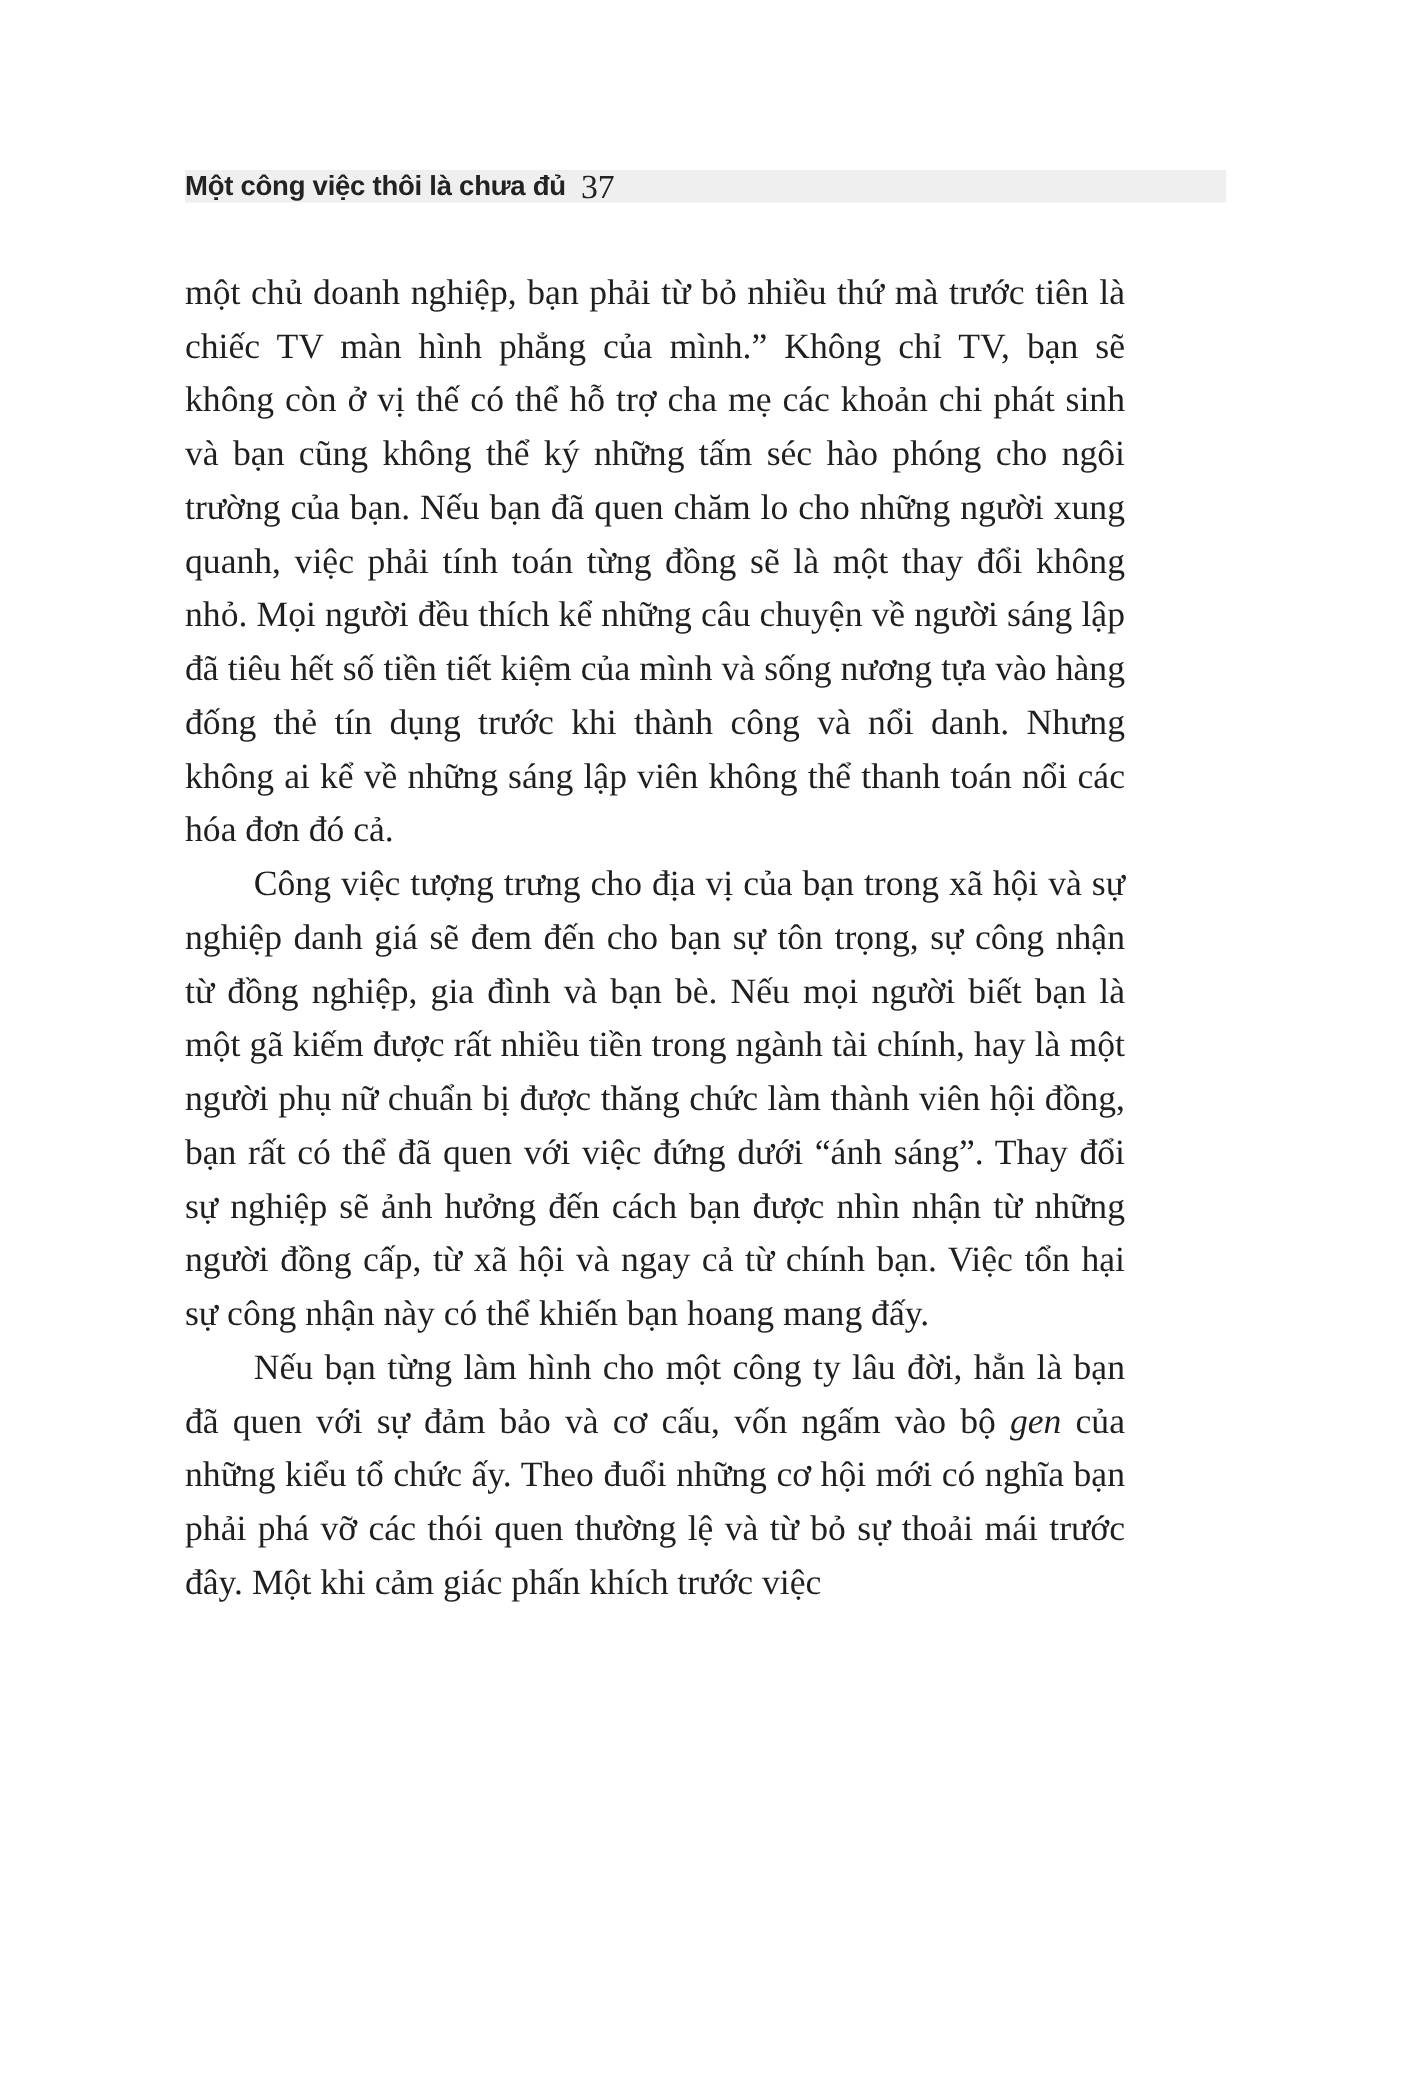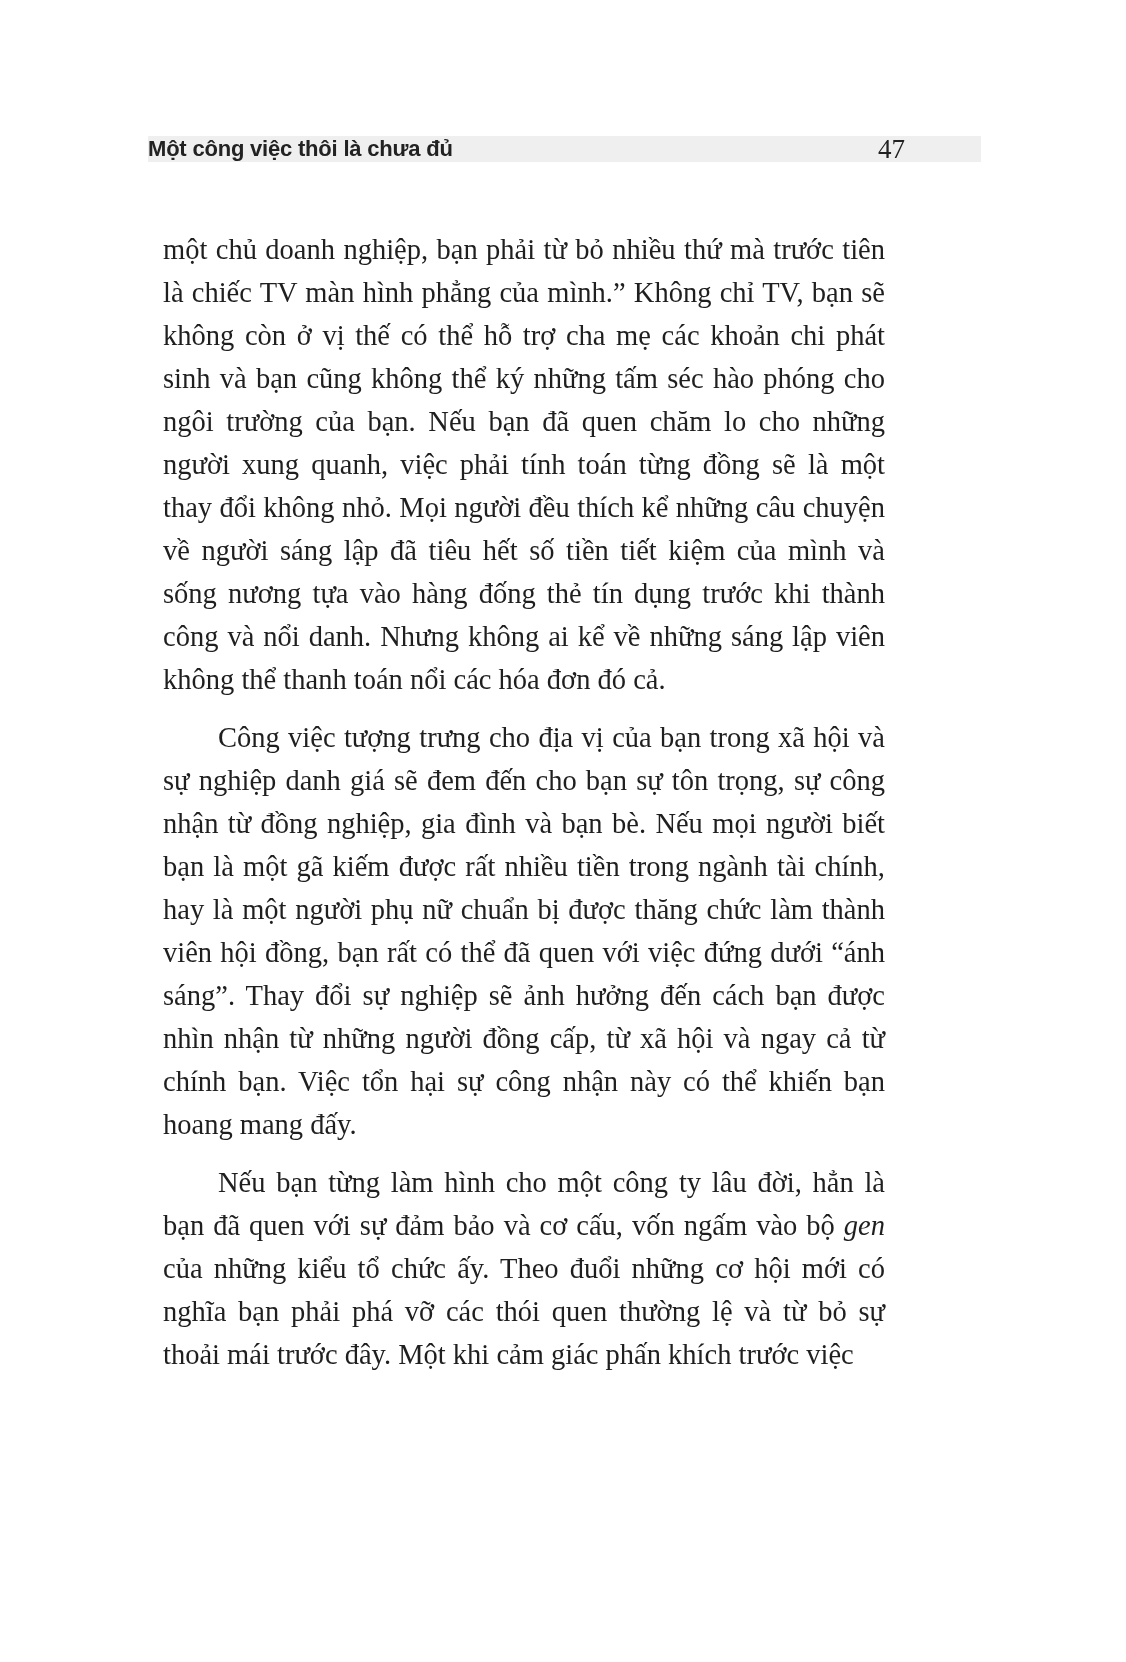--- a/index.html
+++ b/index.html
@@ -18,21 +18,21 @@
   }
   .header-bar {
     position: absolute;
     left: 148px;
     top: 136px;
     width: 833px;
     height: 26px;
     background: #efefef;
     display: flex;
     align-items: center;
-    justify-content: space-between;
+    justify-content: flex-start;
     padding-right: 76px;
     box-sizing: border-box;
   }
   .running-head {
     font-family: "Liberation Sans", sans-serif;
     font-weight: bold;
     font-size: 22px;
     color: #222222;
     letter-spacing: -0.2px;
     white-space: nowrap;
@@ -48,21 +48,21 @@
   .content {
     position: absolute;
     left: 148px;
     top: 213px;
     width: 752px;
     font-size: 28.5px;
     line-height: 43px;
     text-align: justify;
   }
   .content p {
-    margin: 15px;
+    margin: 0;
     font-family: Liberation Serif, serif;
   }
   .section-heading {
     font-family: "Liberation Sans", sans-serif;
     font-weight: bold;
     font-style: italic;
     font-size: 30px;
     line-height: 46px;
     color: #161616;
     margin-top: 24px;
@@ -80,21 +80,21 @@
     font-style: italic;
   }
 </style>
 </head>
 <body>
 
 <div class="page">
 
   <div class="header-bar">
     <span class="running-head">Một công việc thôi là chưa đủ</span>
-    <span class="page-number">47</span>
+    <span class="page-number">37</span>
   </div>
 
   <div class="content">
 
     <p>một chủ doanh nghiệp, bạn phải từ bỏ nhiều thứ mà trước tiên là chiếc TV màn hình phẳng của mình.” Không chỉ TV, bạn sẽ không còn ở vị thế có thể hỗ trợ cha mẹ các khoản chi phát sinh và bạn cũng không thể ký những tấm séc hào phóng cho ngôi trường của bạn. Nếu bạn đã quen chăm lo cho những người xung quanh, việc phải tính toán từng đồng sẽ là một thay đổi không nhỏ. Mọi người đều thích kể những câu chuyện về người sáng lập đã tiêu hết số tiền tiết kiệm của mình và sống nương tựa vào hàng đống thẻ tín dụng trước khi thành công và nổi danh. Nhưng không ai kể về những sáng lập viên không thể thanh toán nổi các hóa đơn đó cả.</p>
 
 
     <p class="indent">Công việc tượng trưng cho địa vị của bạn trong xã hội và sự nghiệp danh giá sẽ đem đến cho bạn sự tôn trọng, sự công nhận từ đồng nghiệp, gia đình và bạn bè. Nếu mọi người biết bạn là một gã kiếm được rất nhiều tiền trong ngành tài chính, hay là một người phụ nữ chuẩn bị được thăng chức làm thành viên hội đồng, bạn rất có thể đã quen với việc đứng dưới “ánh sáng”. Thay đổi sự nghiệp sẽ ảnh hưởng đến cách bạn được nhìn nhận từ những người đồng cấp, từ xã hội và ngay cả từ chính bạn. Việc tổn hại sự công nhận này có thể khiến bạn hoang mang đấy.</p>
 
     <p class="indent para-gap"><span>Nếu bạn từng làm hình cho một công ty lâu đời, hẳn là bạn đã quen với sự đảm bảo và cơ cấu, vốn ngấm vào bộ </span><span class="italic">gen</span><span> của những kiểu tổ chức ấy. Theo đuổi những cơ hội mới có nghĩa bạn phải phá vỡ các thói quen thường lệ và từ bỏ sự thoải mái trước đây. Một khi cảm giác phấn khích trước việc</span></p>

